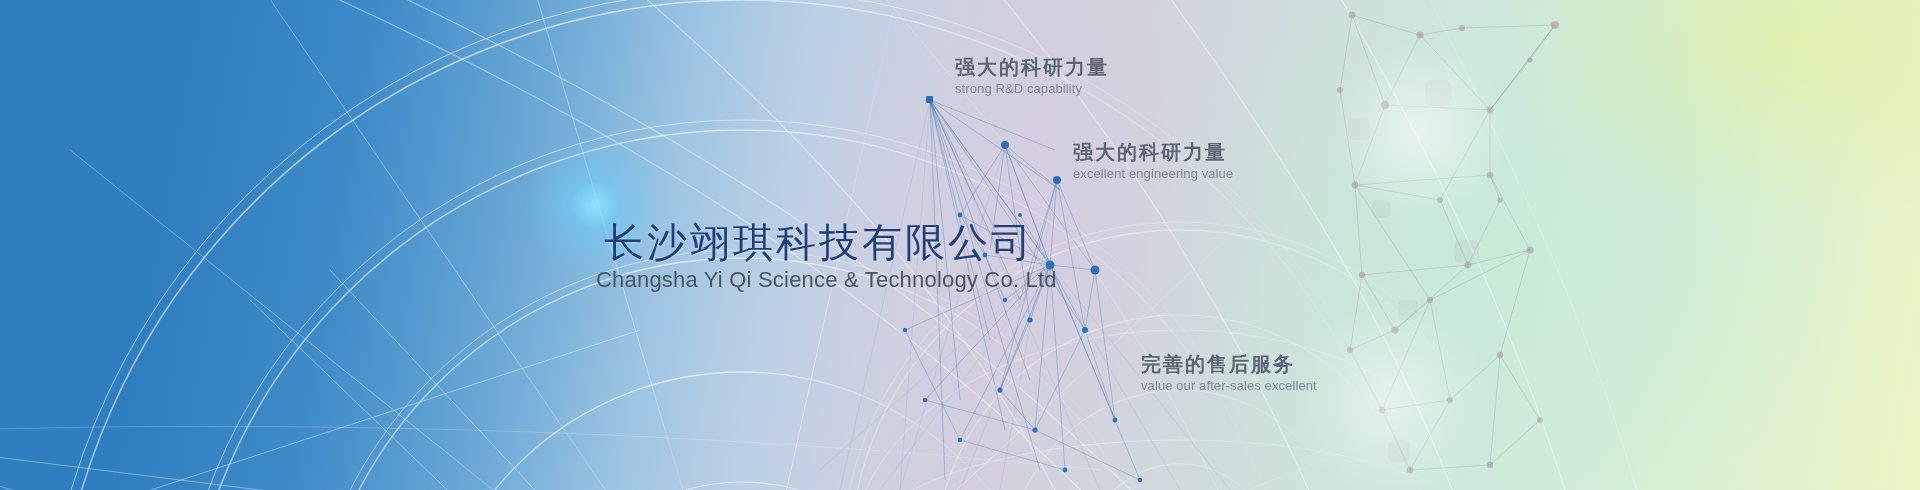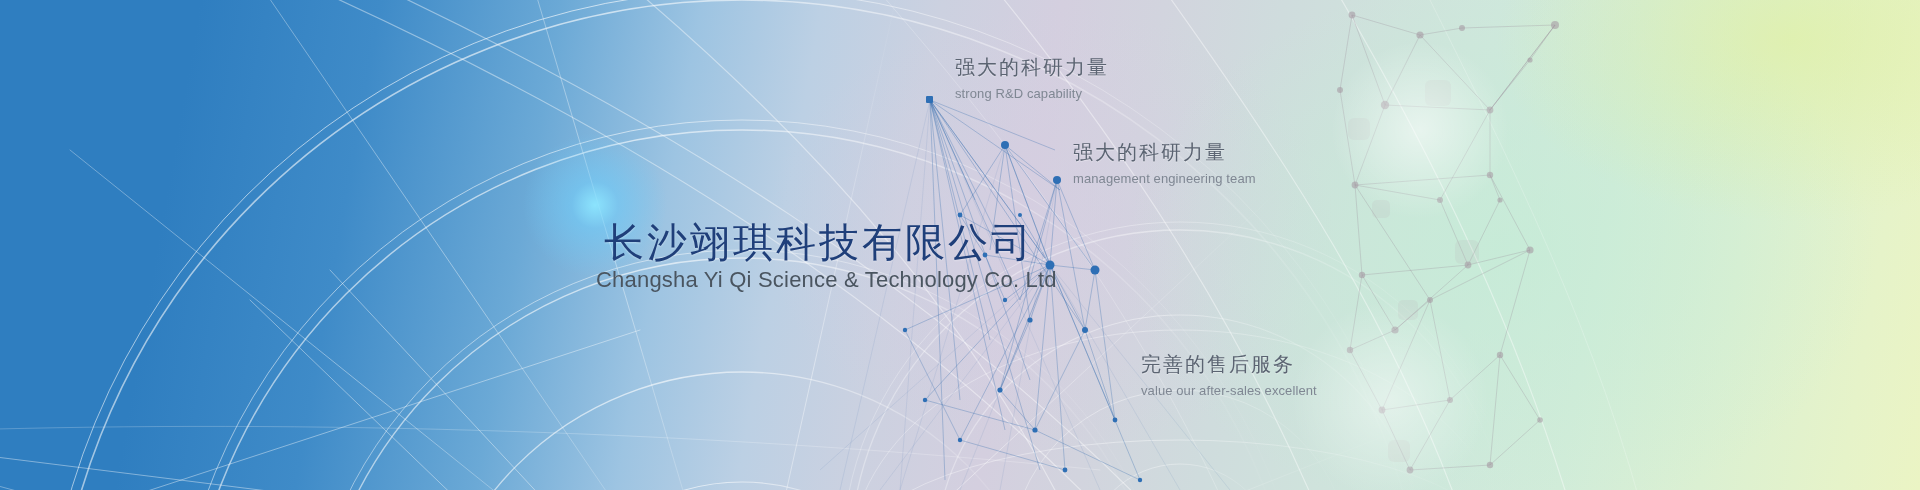--- a/index.html
+++ b/index.html
@@ -42,25 +42,25 @@
     white-space:nowrap;text-shadow:0 1px 2px rgba(255,255,255,.35);margin-left:8px;
   }
   #company-title-en{
     margin-top:0;font-size:22px;letter-spacing:.2px;color:#4a5560;
     white-space:nowrap;font-weight:400;
   }
   
   .feature{position:absolute;white-space:nowrap;}
   .feature .cn{
     font-size:20px;letter-spacing:2px;color:#5b6472;
-    font-family:"DejaVu Serif","Liberation Serif",serif;font-weight:400;
+    font-family:"DejaVu Serif","Liberation Serif",serif;font-weight:700;
     text-shadow:0 1px 1px rgba(255,255,255,.4);
   }
   .feature .en{
-    margin-top:5px;font-size:13px;letter-spacing:.1px;color:#7f8793;font-weight:400;
+    font-size:13px;letter-spacing:.1px;color:#7f8793;font-weight:400;
   }
   #feature-0{left:955px;top:54px;}
   #feature-1{left:1073px;top:139px;}
   #feature-2{left:1105px;top:239px;}
   #feature-3{left:1141px;top:351px;}
 </style>
 </head>
 <body>
 
 <div id="banner">
@@ -309,21 +309,21 @@
     <div id="company-title-en">Changsha Yi Qi Science &amp; Technology Co. Ltd</div>
   </div>
 
   <div class="feature" id="feature-0">
     <div class="cn">强大的科研力量</div>
     <div class="en">strong R&amp;D capability</div>
   </div>
 
   <div class="feature" id="feature-1">
     <div class="cn">强大的科研力量</div>
-    <div class="en">management engineering team</div>
+    <div class="en">excellent engineering value</div>
   </div>
 
 
   <div class="feature" id="feature-3">
     <div class="cn">完善的售后服务</div>
     <div class="en">value our after-sales excellent</div>
   </div>
 
 </div>
 

